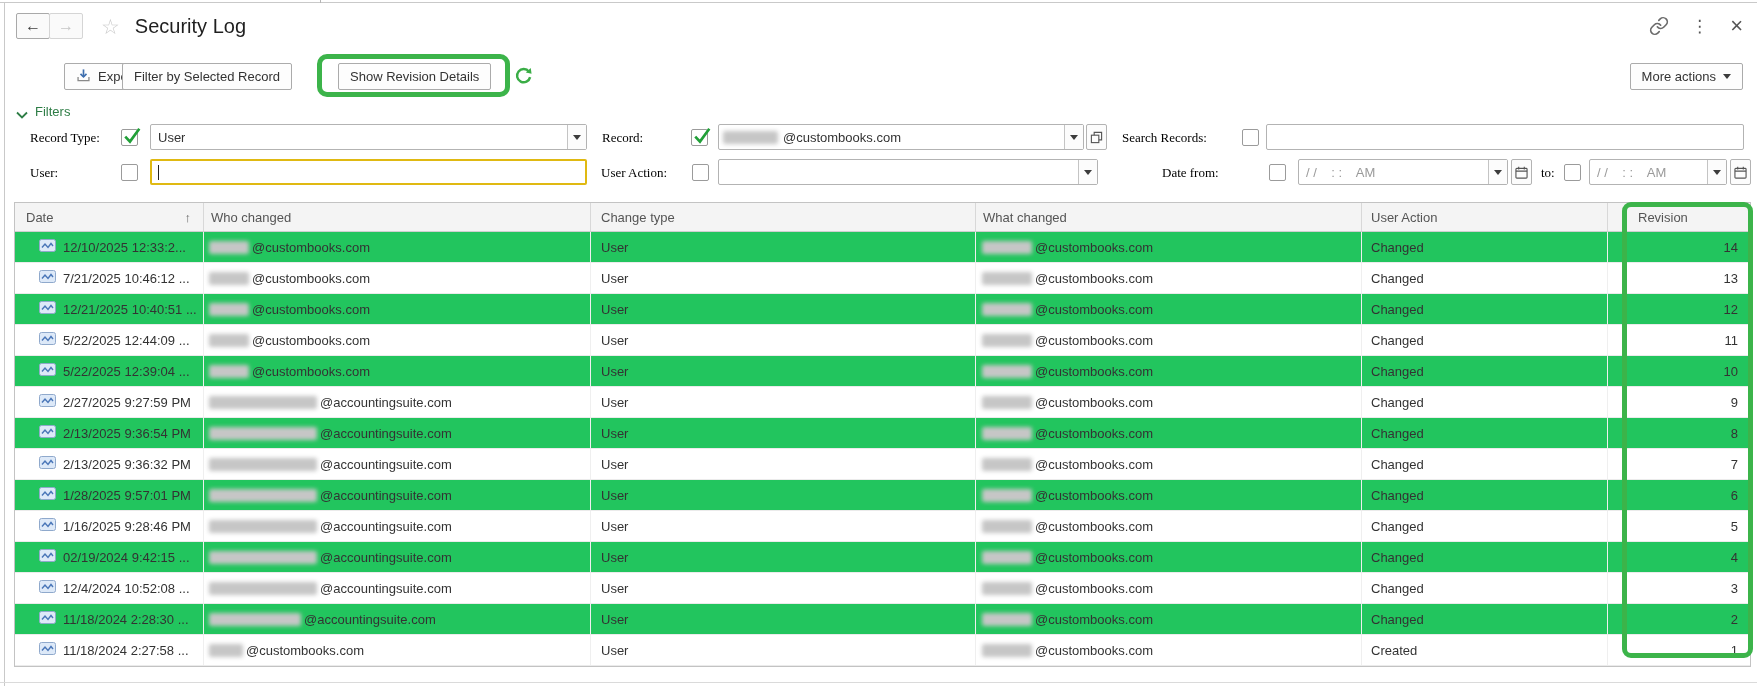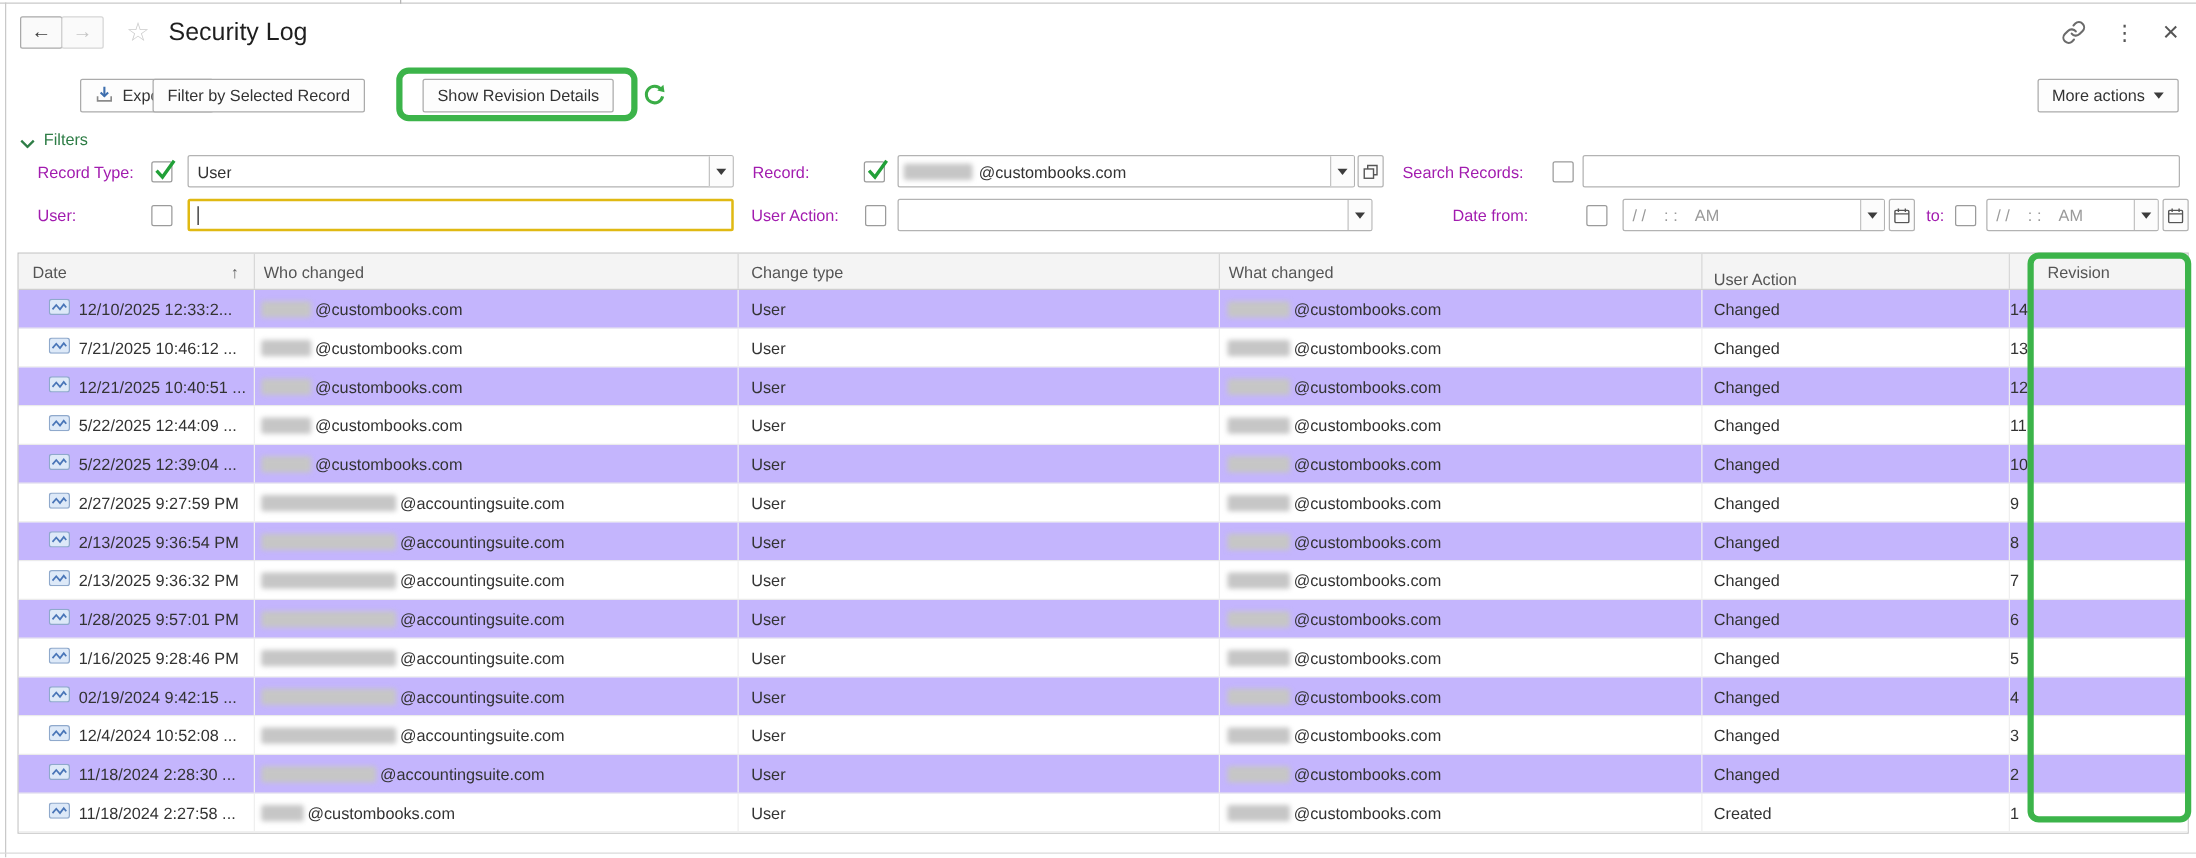--- a/index.html
+++ b/index.html
@@ -45,21 +45,21 @@
   .ann-btn{position:absolute;left:317px;top:54px;width:193px;height:43px;box-sizing:border-box;
     border:5px solid #3cb44a;border-radius:10px;pointer-events:none;}
   .ann-col{position:absolute;left:1622px;top:202px;width:131px;height:456px;box-sizing:border-box;
     border:5px solid #3cb44a;border-radius:9px;pointer-events:none;}
 
   
   .filters-hdr{position:absolute;top:104px;left:16px;display:flex;align-items:flex-end;gap:7px;
     color:#2e7d46;font-size:13px;}
   .f-row{position:absolute;left:16px;right:0;height:27px;}
   .f-row1{top:124px;} .f-row2{top:159px;}
-  .f-lbl{position:absolute;top:0;line-height:27px;color:#a21caf;}
+  .f-lbl{position:absolute;top:0;line-height:27px;color:#000000;font-family:Liberation Serif, serif;}
   .cb{position:absolute;top:5px;width:17px;height:17px;background:#fff;border:1px solid #9b9b9b;
     border-radius:2px;box-sizing:border-box;}
   .cb svg{position:absolute;left:1px;top:-3px;}
   .fld{position:absolute;top:0;height:26px;box-sizing:border-box;background:#fff;
     border:1px solid #b3b3b3;border-radius:2px;display:flex;align-items:center;}
   .fld .val{padding-left:7px;color:#333;white-space:nowrap;overflow:hidden;}
   .fld .ph{padding-left:7px;color:#9a9a9a;white-space:pre;}
   .fld .dd{margin-left:auto;width:18px;align-self:stretch;border-left:1px solid #c4c4c4;
     display:flex;align-items:center;justify-content:center;background:#fcfcfc;}
   .sq-btn{position:absolute;top:0;width:21px;height:26px;box-sizing:border-box;background:#fcfcfc;
@@ -74,35 +74,35 @@
   
   .grid{position:absolute;top:202px;left:14px;width:1737px;box-sizing:border-box;
     border:1px solid #c3c3c3;background:#fff;}
   .g-header{display:grid;grid-template-columns:189px 387px 385px 386px 246px 142px;
     height:28px;background:#f4f4f4;border-bottom:1px solid #cfcfcf;color:#555;}
   .h-cell{display:flex;align-items:center;box-sizing:border-box;border-right:1px solid #d8d8d8;
     white-space:nowrap;overflow:hidden;}
   .h-cell:last-child{border-right:none;}
   .g-row{display:grid;grid-template-columns:189px 387px 385px 386px 246px 142px;height:30px;
     border-bottom:1px solid #ebebeb;background:#fff;}
-  .g-row.odd{background:#c4b5fd;}
+  .g-row.odd{background:#22c55e;}
   .cell{display:flex;align-items:center;box-sizing:border-box;border-right:1px solid #efefef;
     white-space:nowrap;overflow:hidden;color:#333;}
   .cell:last-child{border-right:none;}
   .c-date{padding-left:24px;gap:7px;}
   .c-who{padding-left:5px;gap:3px;}
   .c-chg{padding-left:10px;}
   .c-what{padding-left:6px;gap:3px;}
   .c-ua{padding-left:9px;}
-  .c-rev{justify-content:flex-start;padding-right:12px;}
+  .c-rev{justify-content:flex-end;padding-right:12px;}
   .h-date{padding-left:11px;}
   .h-who{padding-left:7px;}
   .h-chg{padding-left:10px;}
   .h-what{padding-left:7px;}
-  .h-ua{padding-left:9px;align-items:flex-end;}
+  .h-ua{padding-left:9px;}
   .h-rev{padding-left:30px;}
   .sort-arrow{margin-left:auto;margin-right:12px;color:#666;font-size:13px;}
 </style>
 </head>
 <body>
 
 <div class="edge-top"></div>
 <div class="tab-notch"></div>
 <div class="edge-left"></div>
 <div class="edge-bottom"></div>

